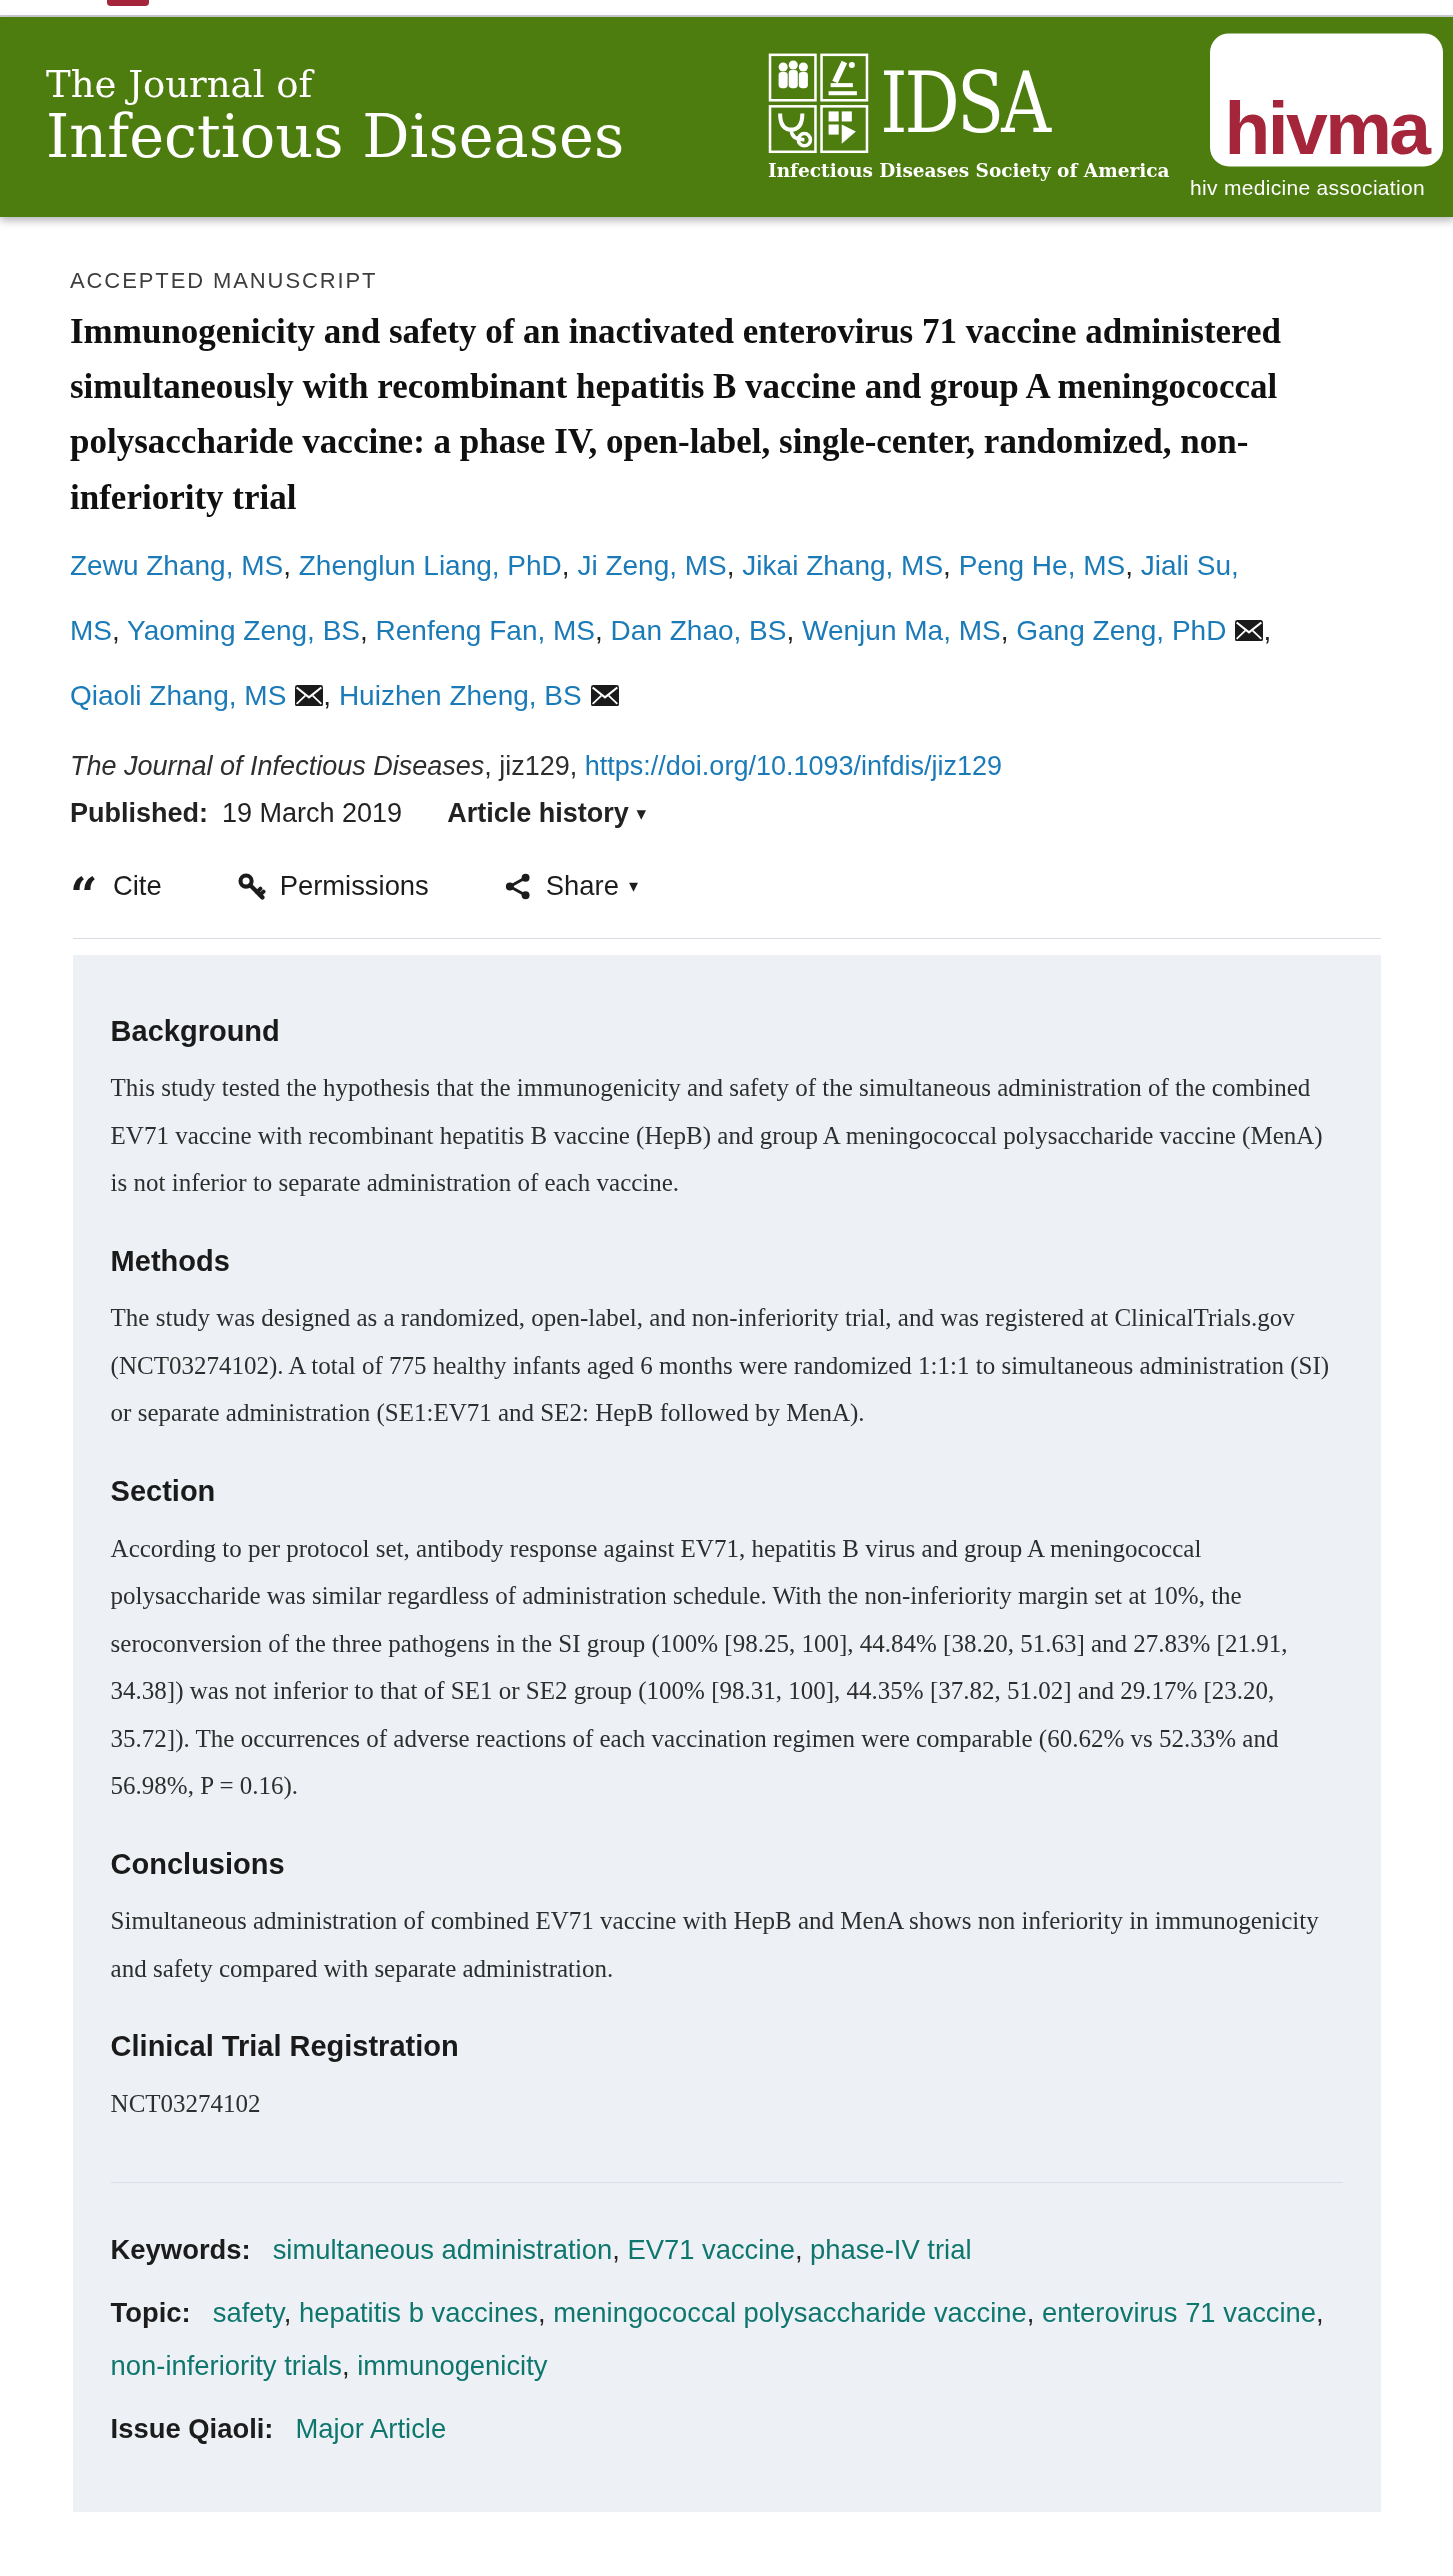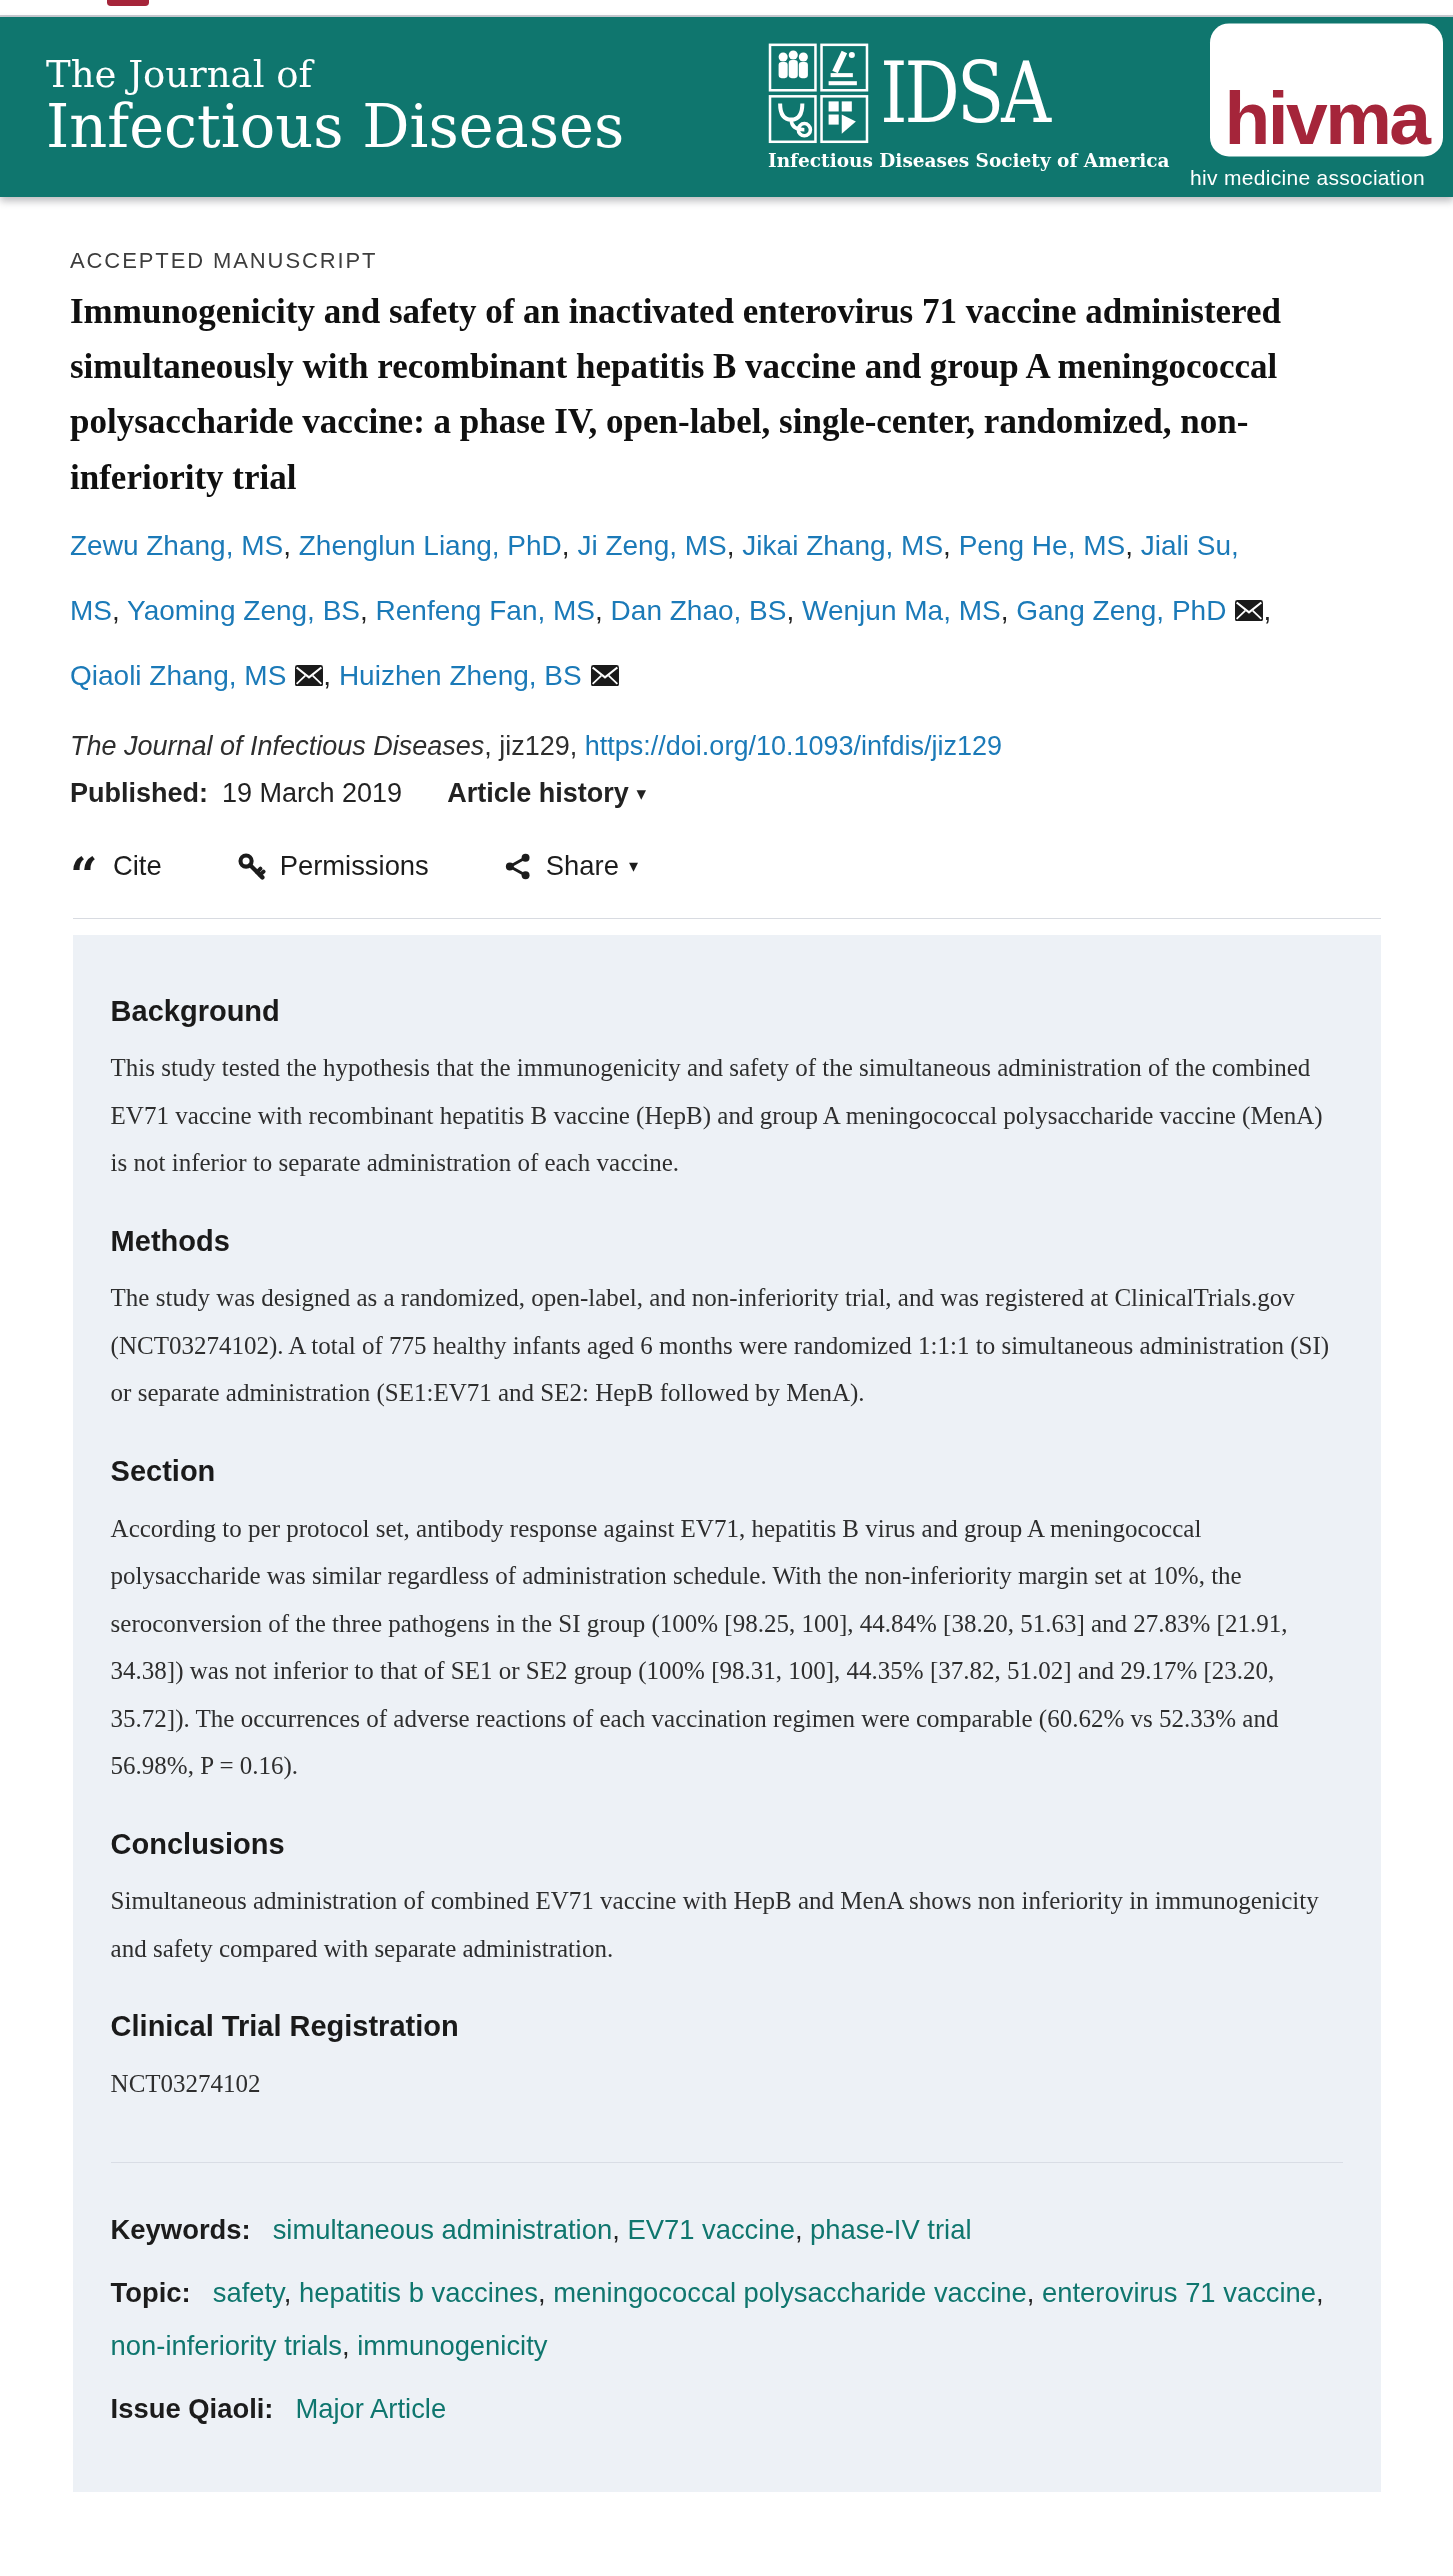--- a/index.html
+++ b/index.html
@@ -5,21 +5,21 @@
   * { margin:0; padding:0; box-sizing:border-box; }
   html,body { width:1454px; height:2576px; background:#ffffff; overflow:hidden;
     font-family:"Liberation Sans", sans-serif; }
   .page { width:1454px; height:2576px; position:relative; background:#fff; }
 
   
   .topstrip { height:16.6px; background:#ffffff; border-bottom:2.6px solid #caccd2; position:relative; }
   .smudge { position:absolute; left:107px; top:0; width:42px; height:5.7px; background:#a5253a; border-radius:0 0 3.8px 3.8px; }
 
   
-  .banner { height:180px; background:#0f766e; position:relative; color:#fff;
+  .banner { height:200px; background:#4d7c0f; position:relative; color:#fff;
     box-shadow:0 3.8px 7.7px rgba(60,60,70,.35); }
   .masthead { position:absolute; left:46px; top:50%; transform:translateY(-50%); }
   .masthead .l1 { font-family:"DejaVu Serif", serif; font-size:37px; line-height:1.12; }
   .masthead .l2 { font-family:"DejaVu Serif", serif; font-size:59px; line-height:1.08; }
 
   .idsa { position:absolute; left:768px; top:50%; transform:translateY(-50%); text-align:center; }
   .idsa-top { display:flex; align-items:center; }
   .idsa-acronym { font-family:"DejaVu Serif", serif; font-size:75px; letter-spacing:-3.2px; line-height:1; display:inline-block; transform:scale(.92,1.12); margin-left:3.8px; }
   .idsa-tagline { font-family:"DejaVu Serif", serif; font-weight:bold; font-size:18.5px; margin-top:6.4px; white-space:nowrap; }
 

